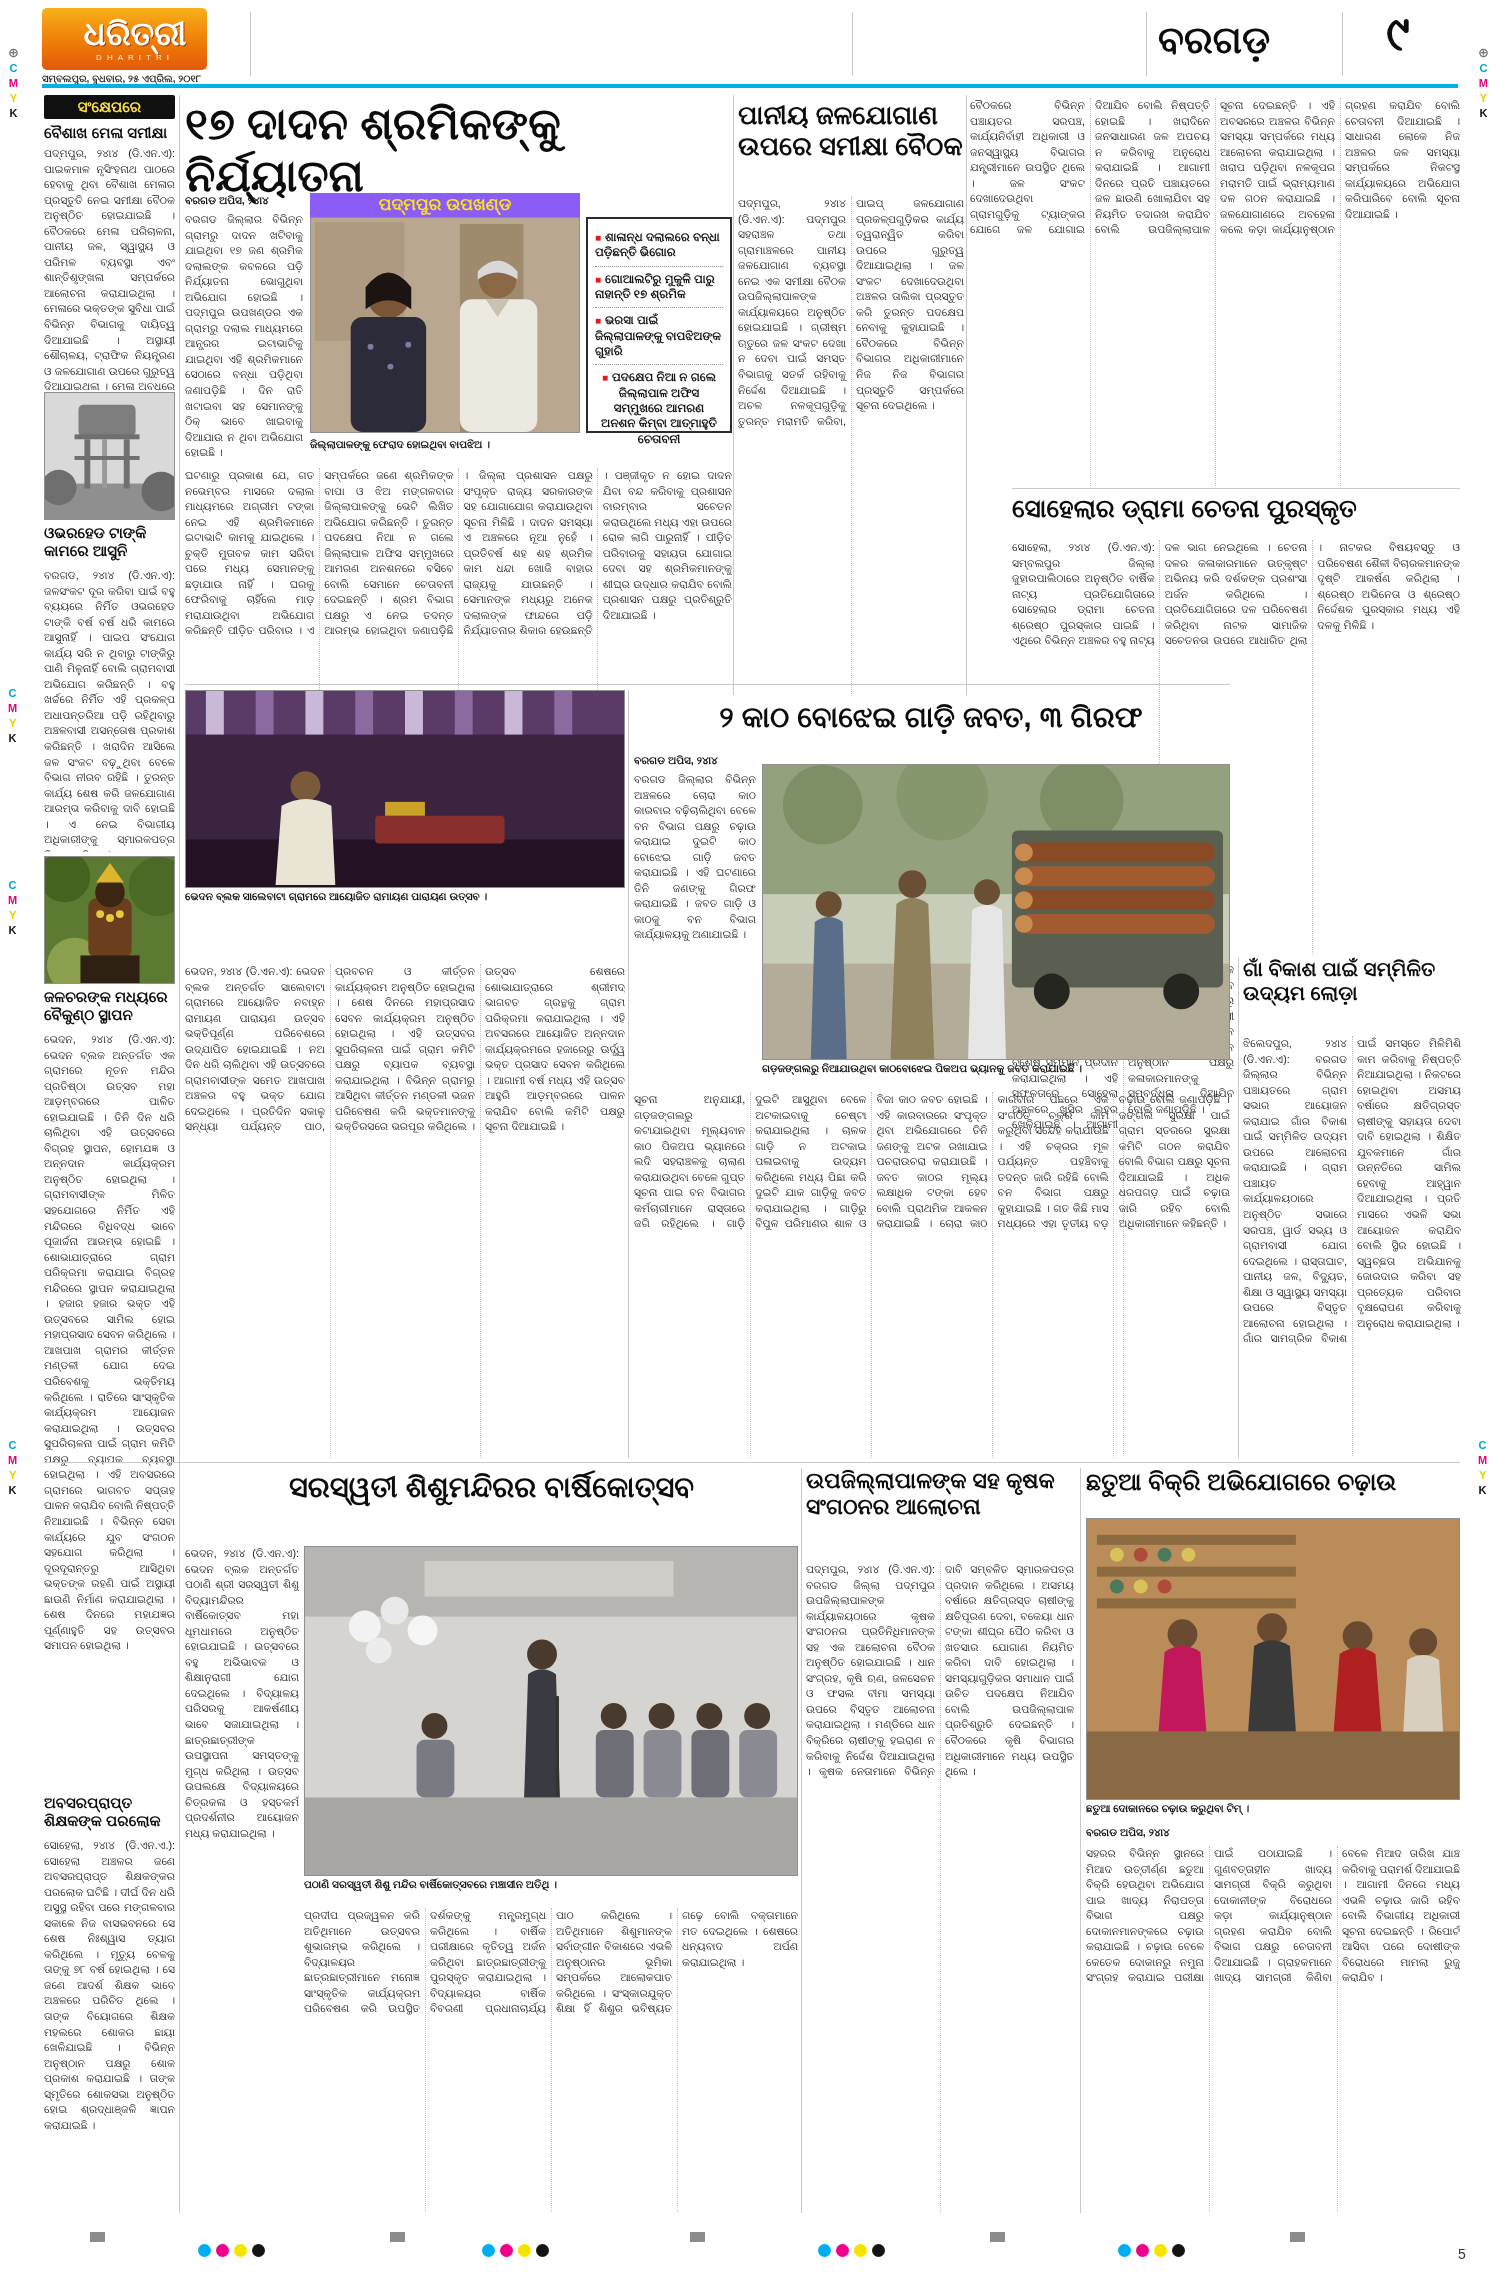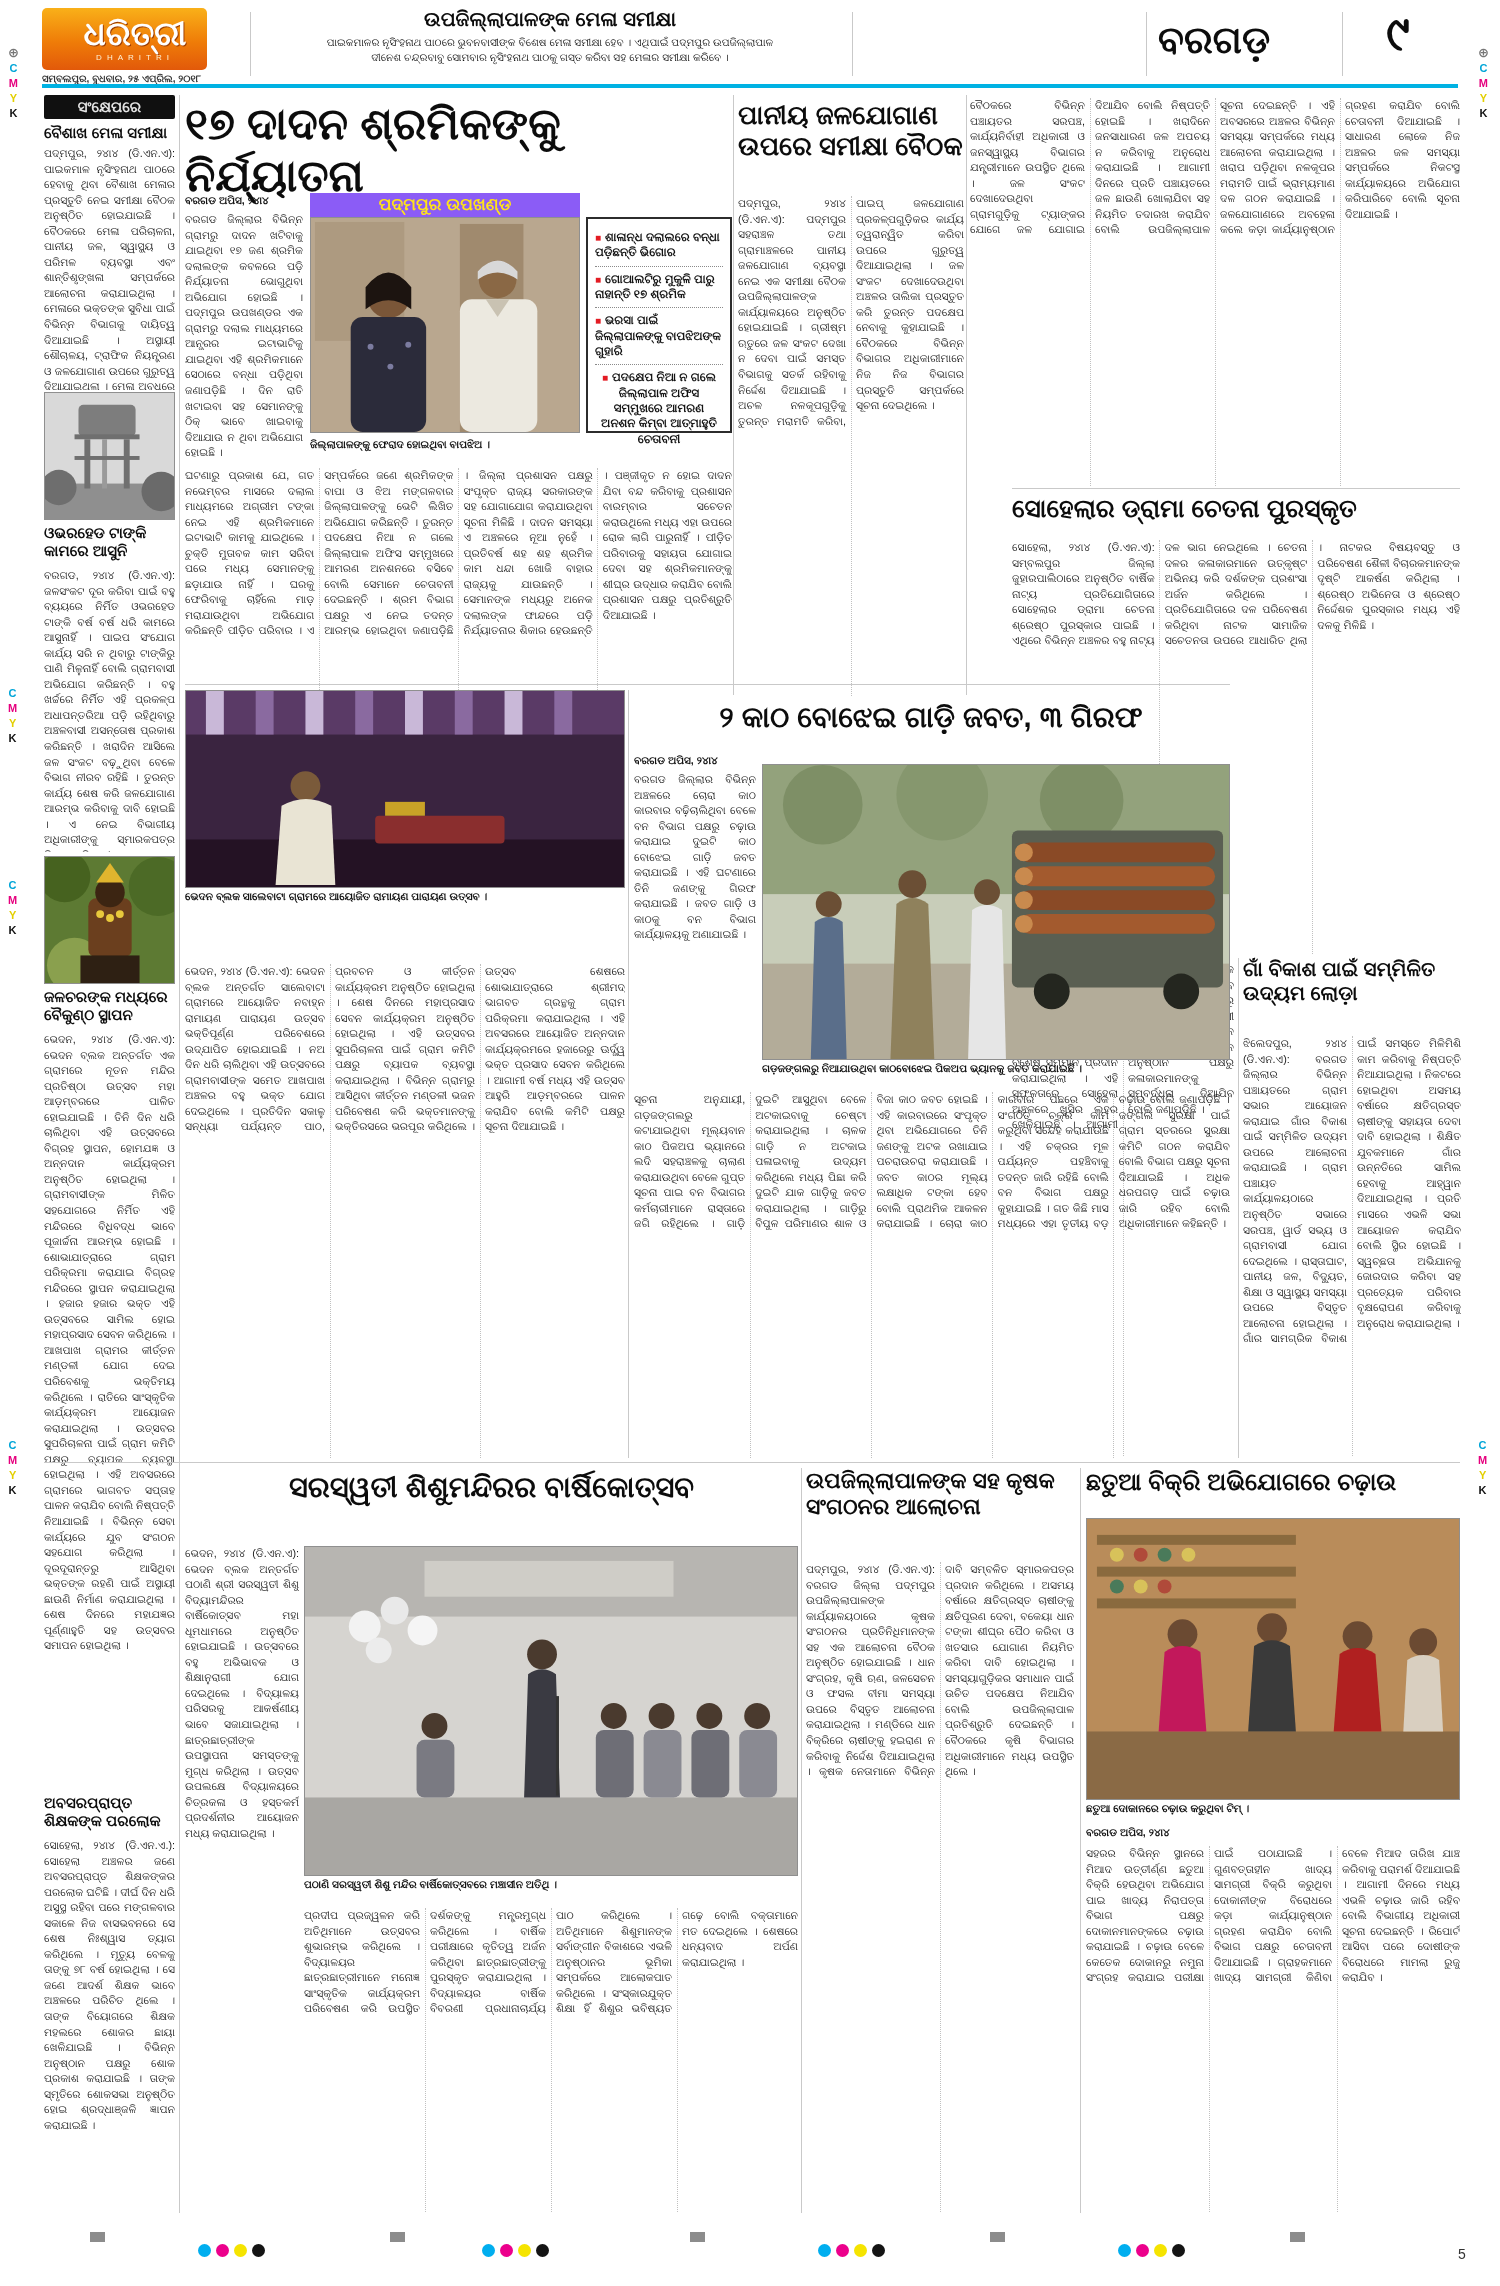--- a/index.html
+++ b/index.html
@@ -17,21 +17,21 @@
   .cap { font-size:10.5px; font-weight:bold; line-height:1.3; color:#111; overflow:hidden; }
   .ph { border:1px solid #8f8f8f; overflow:hidden; background:#cfcfcf; }
   .ph svg { display:block; width:100%; height:100%; }
   .vline { width:1px; background:#c9c9c9; }
   .hline { height:1px; background:#c9c9c9; }
   .cyanrule { height:4px; background:#00b2e3; }
   .logo-box { background:linear-gradient(180deg,#f9b019 0%,#ef7c08 55%,#e2590a 100%); border-radius:5px;
               display:flex; flex-direction:column; align-items:center; justify-content:center;padding-left:21px; }
   .logo-main { color:#ffffff; font-weight:bold; font-size:33px; line-height:1; text-shadow:1px 1px 0 #9c3c00; }
   .logo-sub { color:#fff3d6; font-size:8px; letter-spacing:5px; margin-top:3px; }
-  .briefs-bar { background:#101010; color:#e5e5e5; font-weight:bold; font-size:15px; text-align:center;
+  .briefs-bar { background:#101010; color:#fde047; font-weight:bold; font-size:15px; text-align:center;
                 line-height:24px; border-radius:2px; }
   .photo-label { background:#8b5cf6; color:#ffe31a; font-weight:bold; font-size:17px; text-align:center; line-height:24px; }
   .bullet-box { border:2px solid #2c2c2c; padding:6px 7px; }
   .bullet-item { font-size:11.8px; font-weight:bold; line-height:1.3; padding:5px 0; border-bottom:1px dotted #8a8a8a; }
   .bullet-item:last-child { border-bottom:none;text-align:center; }
   .bullet-sq { color:#e31b23; font-size:10px; margin-right:4px; }
   .regmark { display:flex; flex-direction:column; align-items:center; gap:4px; font-weight:bold; font-size:11px; line-height:1; }
   .rm-cross { color:#777; font-size:13px; }
   .rm-c { color:#00a5d8; } .rm-m { color:#e6007e; } .rm-y { color:#e3cf00; } .rm-k { color:#111; }
   .dots { display:flex; gap:5px; }
@@ -43,25 +43,20 @@
 <body>
 
 <div class="page">
 
   <div class="abs logo-box" style="left:42px;top:8px;width:165px;height:62px">
     <div class="logo-main">ଧରିତ୍ରୀ</div>
     <div class="logo-sub">DHARITRI</div>
   </div>
   <div class="abs" style="left:42px;top:73px;width:250px;font-size:10px;font-weight:bold;color:#333">ସମ୍ବଲପୁର, ବୁଧବାର, ୨୫ ଏପ୍ରିଲ, ୨୦୧୮</div>
 
-  <div class="abs" style="left:255px;top:8px;width:590px;text-align:center">
-    <div class="hl" style="font-size:20px">ଉପଜିଲ୍ଲାପାଳଙ୍କ ମେଳା ସମୀକ୍ଷା</div>
-    <div style="font-size:10.5px;line-height:1.5;margin-top:3px">ପାଇକମାଳର ନୃସିଂହନାଥ ପାଠରେ ଭୁବନବାସୀଙ୍କ ବିଶେଷ ମେଳା ସମୀକ୍ଷା ହେବ । ଏଥିପାଇଁ ପଦ୍ମପୁର ଉପଜିଲ୍ଲାପାଳ</div>
-    <div style="font-size:10.5px;line-height:1.5">ଦୀନେଶ ଚନ୍ଦ୍ରବାବୁ ସୋମବାର ନୃସିଂହନାଥ ପାଠକୁ ଗସ୍ତ କରିବା ସହ ମେଳାର ସମୀକ୍ଷା କରିବେ ।</div>
-  </div>
 
   <div class="abs vline" style="left:250px;top:12px;height:64px"></div>
   <div class="abs vline" style="left:852px;top:12px;height:64px"></div>
   <div class="abs vline" style="left:1146px;top:12px;height:64px"></div>
   <div class="abs vline" style="left:1342px;top:12px;height:64px"></div>
 
   <div class="abs hl" style="left:1158px;top:18px;width:180px;font-size:38px">ବରଗଡ଼</div>
   <div class="abs hl" style="left:1352px;top:6px;width:92px;font-size:48px;text-align:center">୯</div>
 
   <div class="abs cyanrule" style="left:42px;top:84px;width:1416px"></div>

